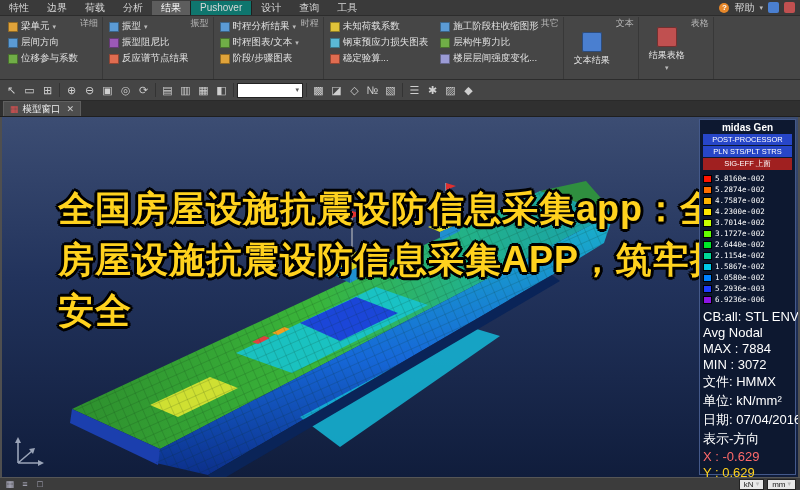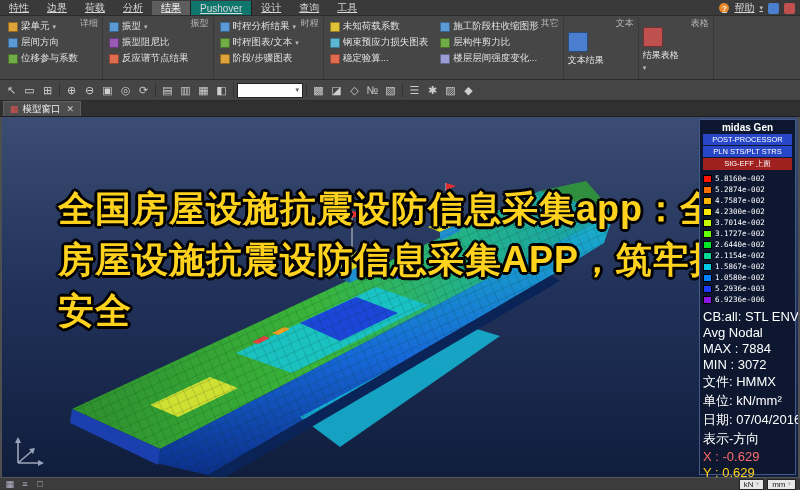--- a/index.html
+++ b/index.html
@@ -1,42 +1,42 @@
 <!DOCTYPE html>
 <html><head>
 <meta charset="utf-8">
 <style>
   * { box-sizing: border-box; margin: 0; padding: 0; }
   html,body { width:800px; height:490px; overflow:hidden; background:#222;
               font-family:"Liberation Sans", sans-serif; }
   .app { width:800px; height:490px; display:flex; flex-direction:column; }
 
   
-  .menubar { height:16px; background:#3a3a3a; display:flex; align-items:flex-end;
-             color:#d8d8d8; font-size:10px; border-bottom:1px solid #2c2c2c;text-decoration:underline; }
+  .menubar { height:16px; background:#3a3a3a; display:flex; align-items:center;
+             color:#d8d8d8; font-size:10px; border-bottom:1px solid #2c2c2c; }
   .menu-tab { padding:0 9px; display:flex; align-items:center; cursor:default; }
   .menu-tab.active { background:#5d5d5d; color:#fff; }
   .menu-tab.dark { background:#0f766e; border-left:1px solid #1f1f1f; border-right:1px solid #1f1f1f; }
   .mb-right { margin-left:auto; display:flex; align-items:center; gap:5px; padding-right:5px; }
   .help-dot { width:10px; height:10px; border-radius:50%; background:#e8882a; color:#fff;
               font-size:8px; display:flex; align-items:center; justify-content:center; font-weight:bold; }
   .mb-ic { width:11px; height:11px; border-radius:2px; }
   .caret { font-size:7px; color:#bbb; }
 
   
   .ribbon { height:64px; background:#464646; display:flex; border-bottom:1px solid #2c2c2c; padding:1px 2px 0; }
   .rgroup { display:flex; border-right:1px solid #383838; padding:0 4px; }
   .rbody { flex:1; display:flex; flex-direction:column; gap:1px; padding-top:2px; }
   .rbody.grid2 { display:grid; grid-template-rows:repeat(3,15px); grid-auto-flow:column; column-gap:8px; }
   .rbody.bigrow { flex-direction:row; align-items:center; justify-content:center; }
   .rlabel { height:13px; font-size:9px; color:#b8b8b8; display:flex; align-items:center; justify-content:center; }
   .ritem { display:flex; align-items:center; gap:3px; font-size:9.5px; color:#e2e2e2;
            white-space:nowrap; padding:0 2px; height:15px; }
   .ritem .ic { width:10px; height:10px; border-radius:1px; flex:none; box-shadow:inset 0 0 0 1px rgba(0,0,0,.35); }
-  .rbig { width:48px; display:flex; flex-direction:column; align-items:flex-start; justify-content:center;
+  .rbig { width:48px; display:flex; flex-direction:column; align-items:center; justify-content:center;
           gap:2px; font-size:9px; color:#e6e6e6; }
   .rbig .bic { width:20px; height:20px; border-radius:2px; box-shadow:inset 0 0 0 1px rgba(0,0,0,.4); }
 
   
   .toolbar { height:21px; background:#454545; border-bottom:1px solid #2a2a2a;
              display:flex; align-items:center; gap:1px; padding:0 3px; }
   .tbtn { width:17px; height:17px; display:flex; align-items:center; justify-content:center;
           color:#cfcfcf; font-size:11px; }
   .tsep { width:1px; height:14px; background:#333; margin:0 2px; }
   .tcombo { width:66px; height:15px; background:#fff; border:1px solid #222; font-size:9px;

